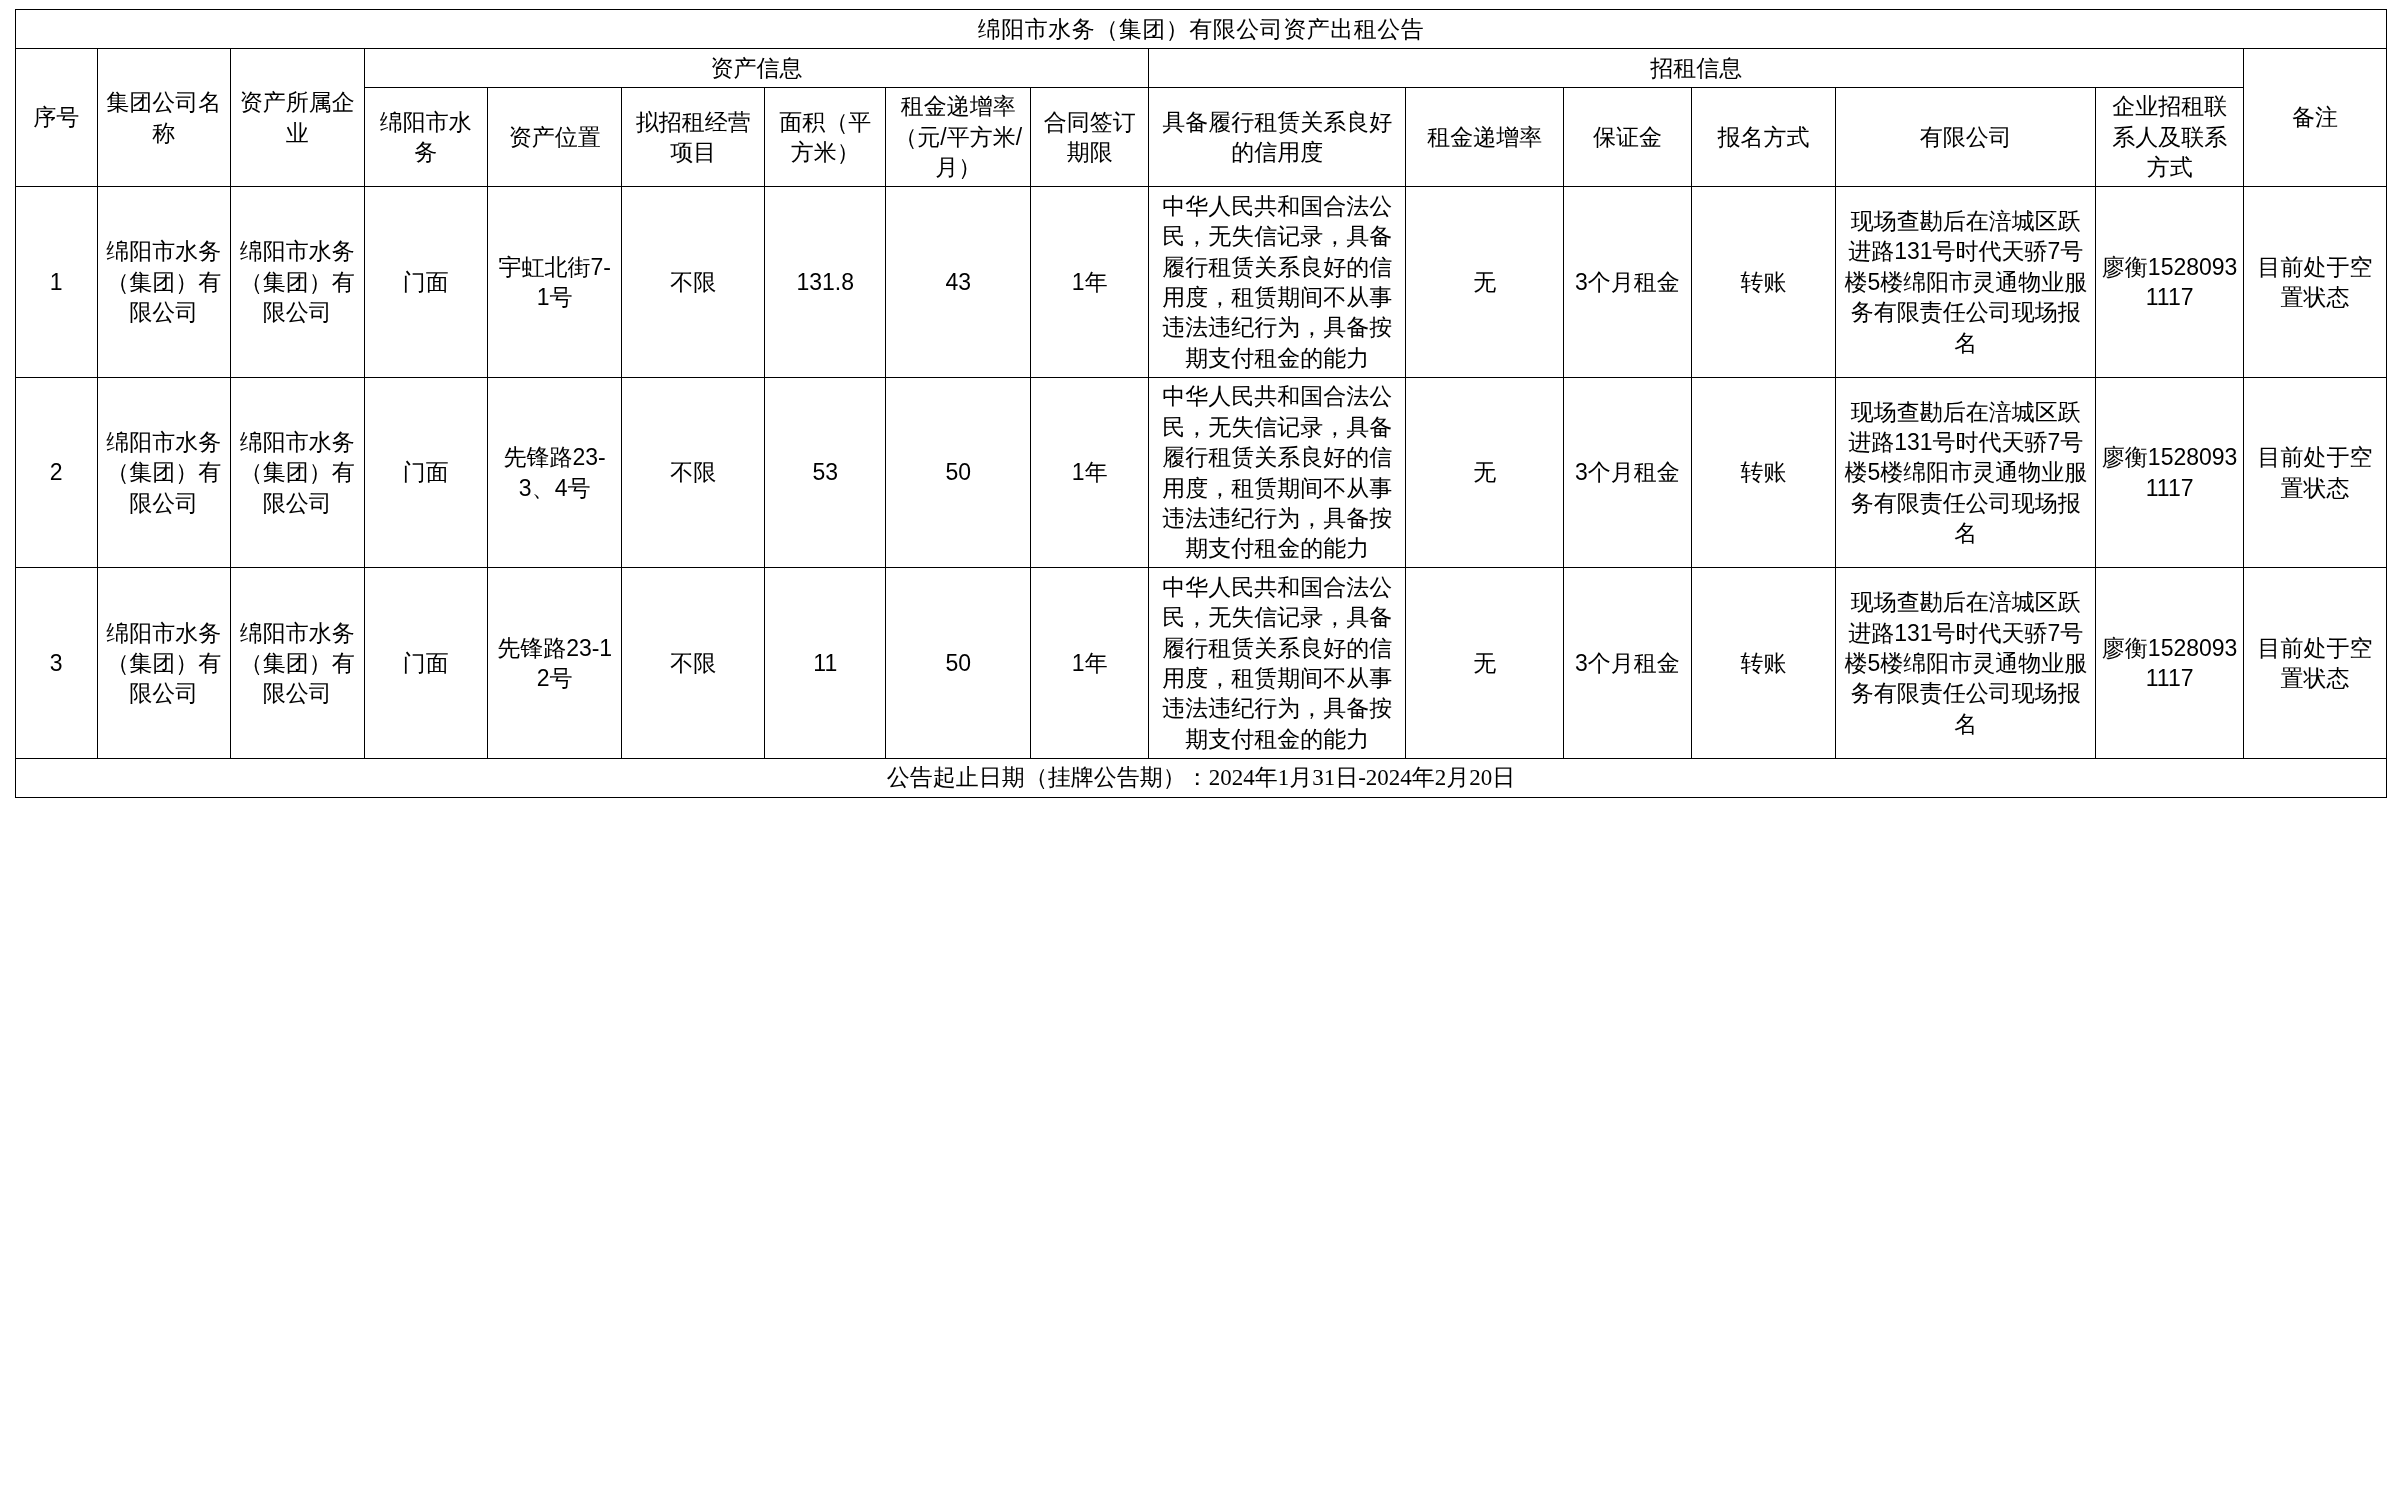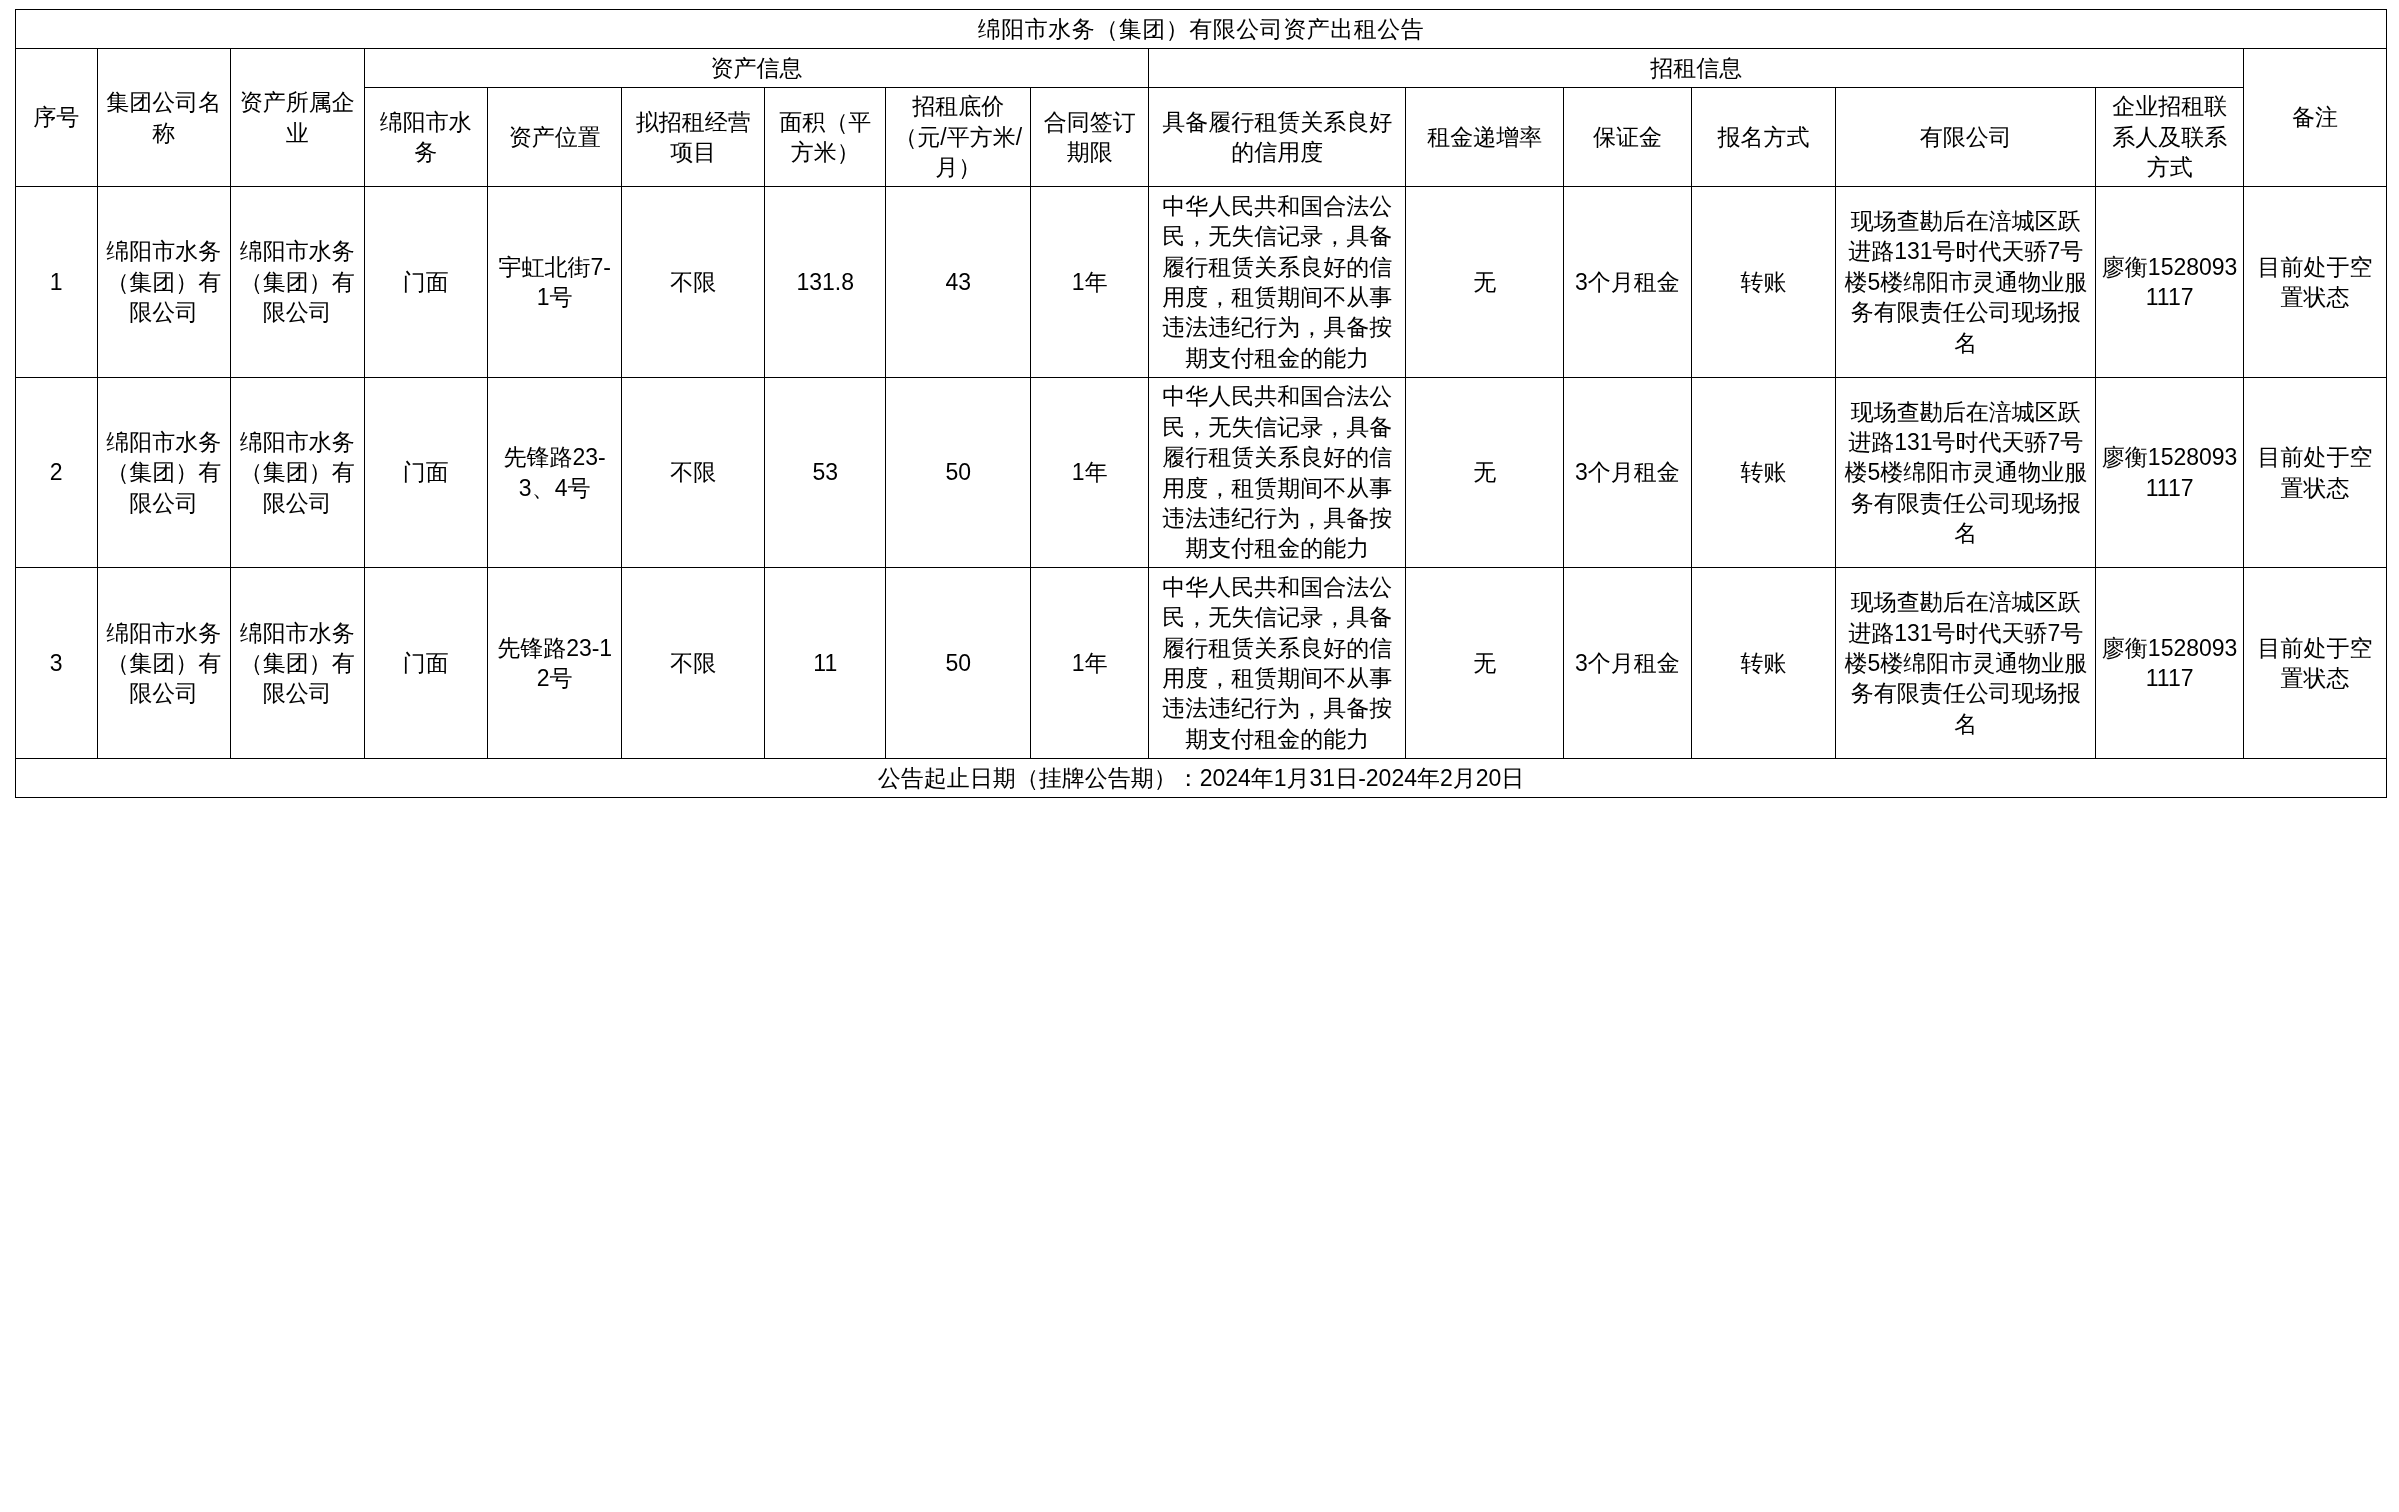--- a/index.html
+++ b/index.html
@@ -50,20 +50,21 @@
   }
   td.col-head {
     font-size: 23px;
     line-height: 1.3;
   }
   
   td.footer-note {
     text-align: left;
     font-size: 24px;
     padding: 11.2px 9.3px 11.2px 7.5px;
+    font-family: Liberation Serif, serif;
   }
 
   
   col.c-idx      { width: 80px; }
   col.c-group    { width: 131px; }
   col.c-belong   { width: 131px; }
   col.c-name     { width: 121px; }
   col.c-loc      { width: 132px; }
   col.c-project  { width: 140px; }
   col.c-area     { width: 119px; }
@@ -110,21 +111,21 @@
         <td rowspan="2">资产所属企业</td>
         <td class="group-head" colspan="6">资产信息</td>
         <td class="group-head" colspan="6">招租信息</td>
         <td rowspan="2">备注</td>
       </tr>
       <tr>
         <td class="col-head">绵阳市水务</td>
         <td class="col-head">资产位置</td>
         <td class="col-head">拟招租经营项目</td>
         <td class="col-head">面积（平方米）</td>
-        <td class="col-head">招租底价（元/平方米/月）</td>
+        <td class="col-head">租金递增率（元/平方米/月）</td>
         <td class="col-head">合同签订期限</td>
         <td class="col-head">具备履行租赁关系良好的信用度</td>
         <td class="col-head">租金递增率</td>
         <td class="col-head">保证金</td>
         <td class="col-head">报名方式</td>
         <td class="col-head">有限公司</td>
         <td class="col-head">企业招租联系人及联系方式</td>
       </tr>
 
       <tr>

